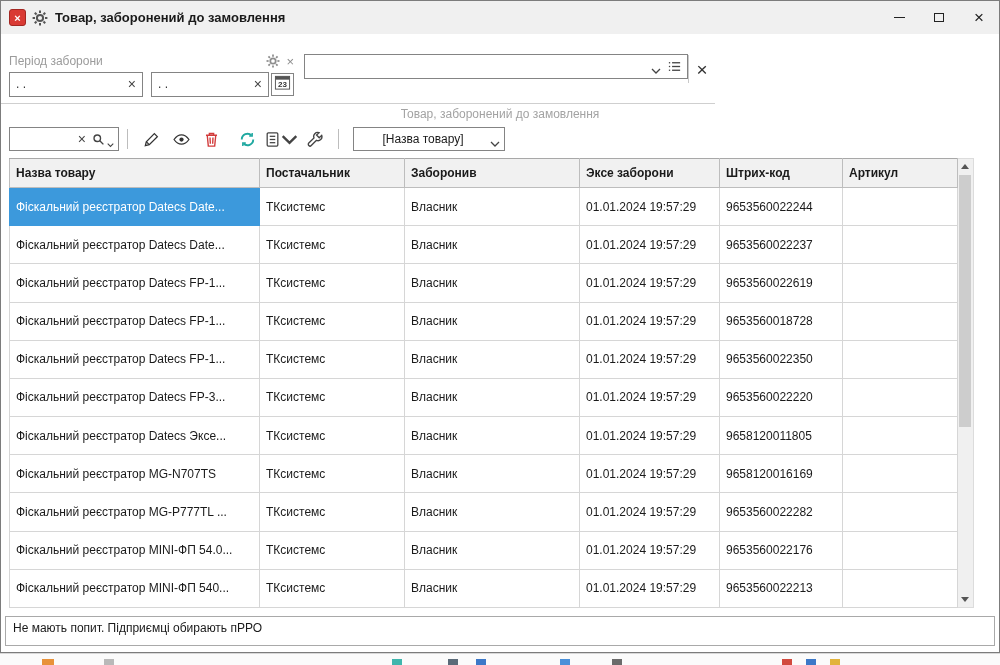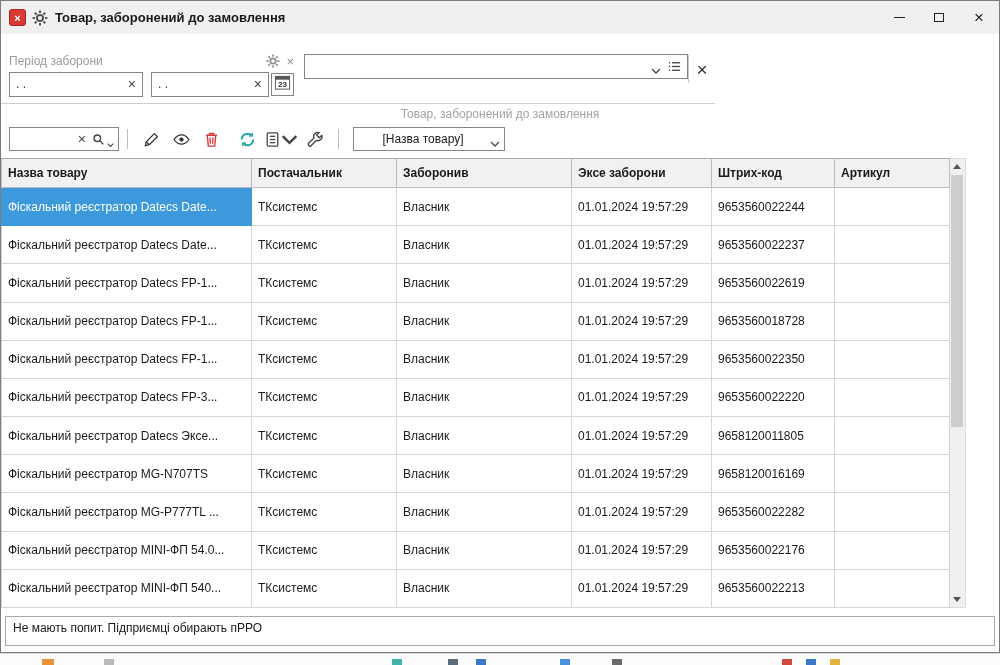--- a/index.html
+++ b/index.html
@@ -67,21 +67,21 @@
   .tsep { width:1px; height:20px; background:#bdbdbd; margin:0 8px; }
   .tool-btn { width:26px; height:26px; display:flex; align-items:center;
     justify-content:center; margin:0 2px; }
   .tool-btn svg { width:17px; height:17px; }
   .drop-part { display:flex; align-items:center; }
   .colsel { width:152px; height:24px; border:1px solid #848484; display:flex;
     align-items:center; margin-left:6px; }
   .colsel .val { flex:1; padding-left:6px;text-align:center; }
 
   
-  .grid-wrap { margin:2px 0 0 0; display:flex; flex:0 0 auto; }
+  .grid-wrap { margin:2px 0 0 8px; display:flex; flex:0 0 auto; }
   table.grid { border-collapse:collapse; table-layout:fixed; width:948px; background:#fff; }
   table.grid col.c0 { width:250px; } table.grid col.c1 { width:145px; }
   table.grid col.c2 { width:175px; } table.grid col.c3 { width:140px; }
   table.grid col.c4 { width:123px; } table.grid col.c5 { width:115px; }
   table.grid th { height:29px; background:#f1f1f1; border:1px solid #bdbdbd;
     border-top:1px solid #a8a8a8; font-weight:bold; text-align:left; padding:0 6px;
     overflow:hidden; white-space:nowrap; }
   table.grid td { height:28px; border:1px solid #d6d6d6; padding:0 6px; overflow:hidden;
     white-space:nowrap; text-overflow:ellipsis; }
   table.grid td.selected { background:#3c99dc; color:#fff; border-color:#3c99dc; }

